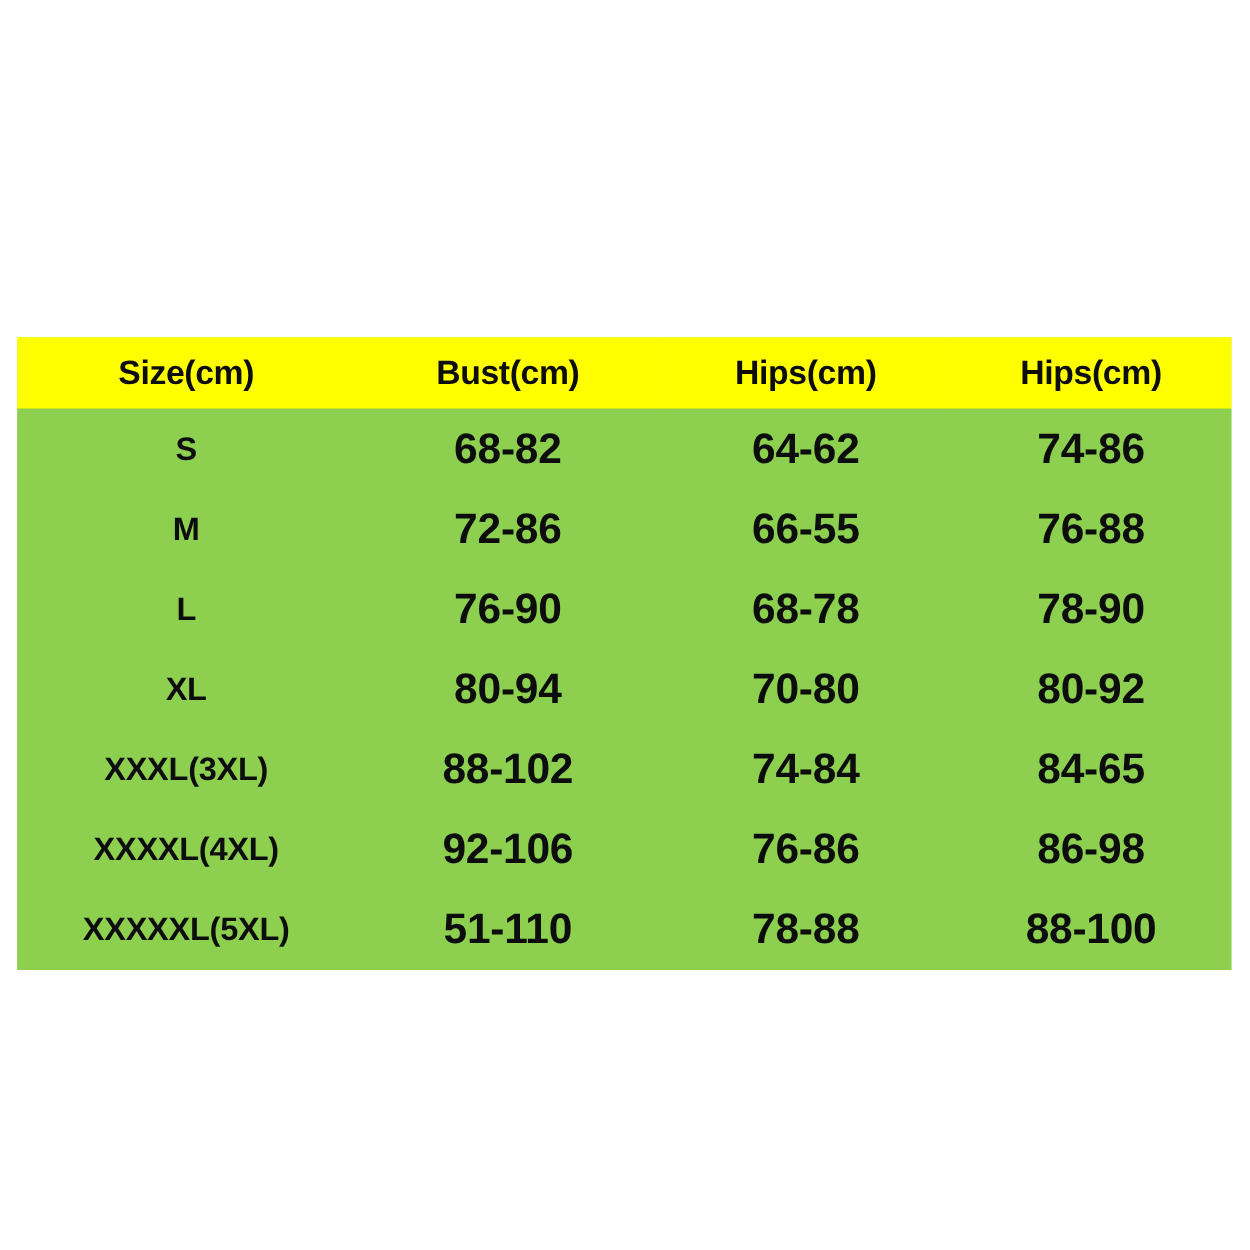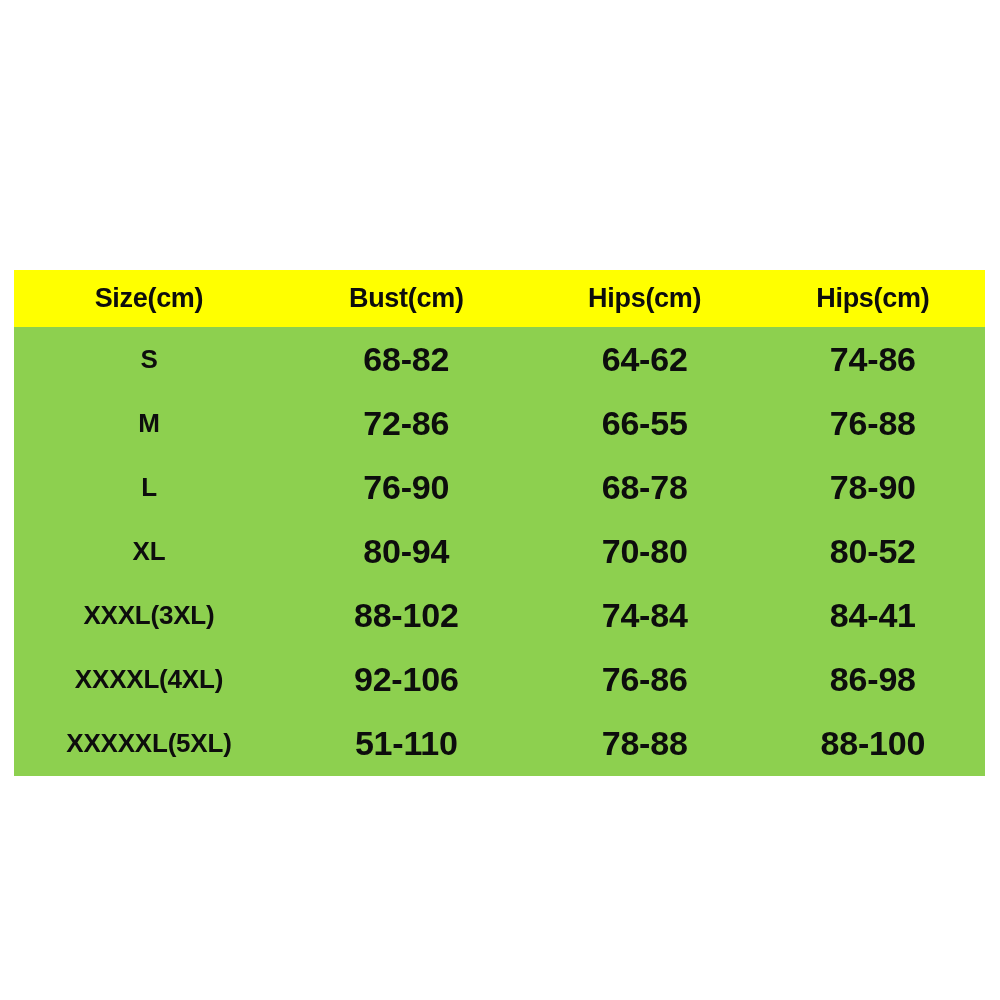--- a/index.html
+++ b/index.html
@@ -120,27 +120,27 @@
       <tr>
         <td class="cell-size">L</td>
         <td>76-90</td>
         <td>68-78</td>
         <td>78-90</td>
       </tr>
       <tr>
         <td class="cell-size">XL</td>
         <td>80-94</td>
         <td>70-80</td>
-        <td>80-52</td>
+        <td>80-92</td>
       </tr>
       <tr>
         <td class="cell-size">XXXL(3XL)</td>
         <td>88-102</td>
         <td>74-84</td>
-        <td>84-41</td>
+        <td>84-65</td>
       </tr>
       <tr>
         <td class="cell-size">XXXXL(4XL)</td>
         <td>92-106</td>
         <td>76-86</td>
         <td>86-98</td>
       </tr>
       <tr>
         <td class="cell-size">XXXXXL(5XL)</td>
         <td>51-110</td>

